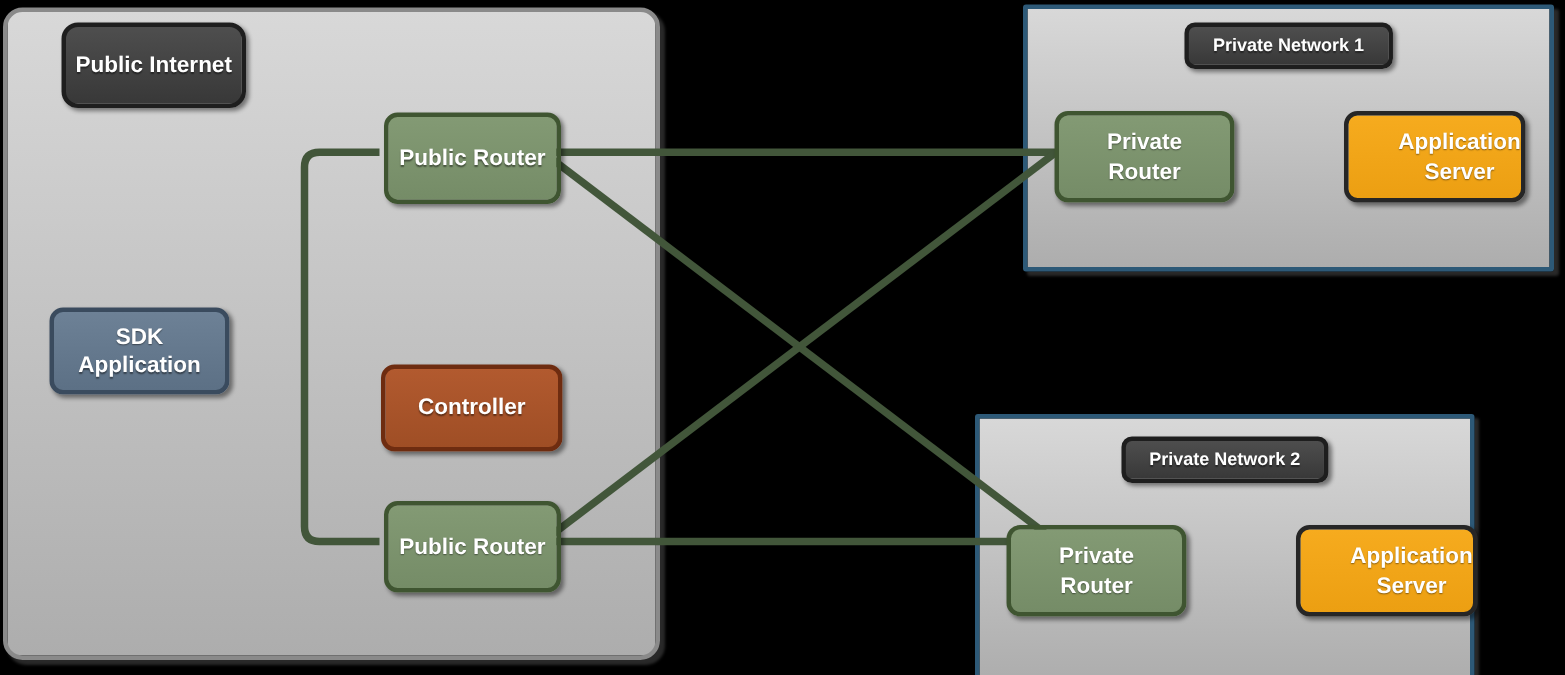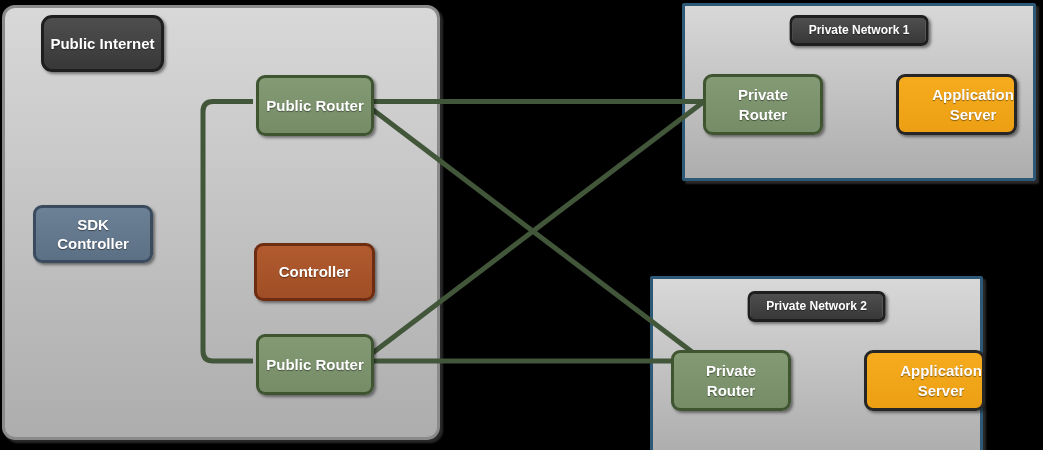--- a/index.html
+++ b/index.html
@@ -90,21 +90,21 @@
 </head>
 <body>
 
 <div class="stage">
 
   <div class="container public">
     <div class="node dark pi-label">
       <span>Public Internet</span>
     </div>
     <div class="node slate n-sdk">
-      <span>SDK Controller</span>
+      <span>SDK Application</span>
     </div>
     <div class="node rust n-controller">
       <span>Controller</span>
     </div>
     <div class="node green n-router-t">
       <span>Public Router</span>
     </div>
     <div class="node green n-router-b">
       <span>Public Router</span>
     </div>

